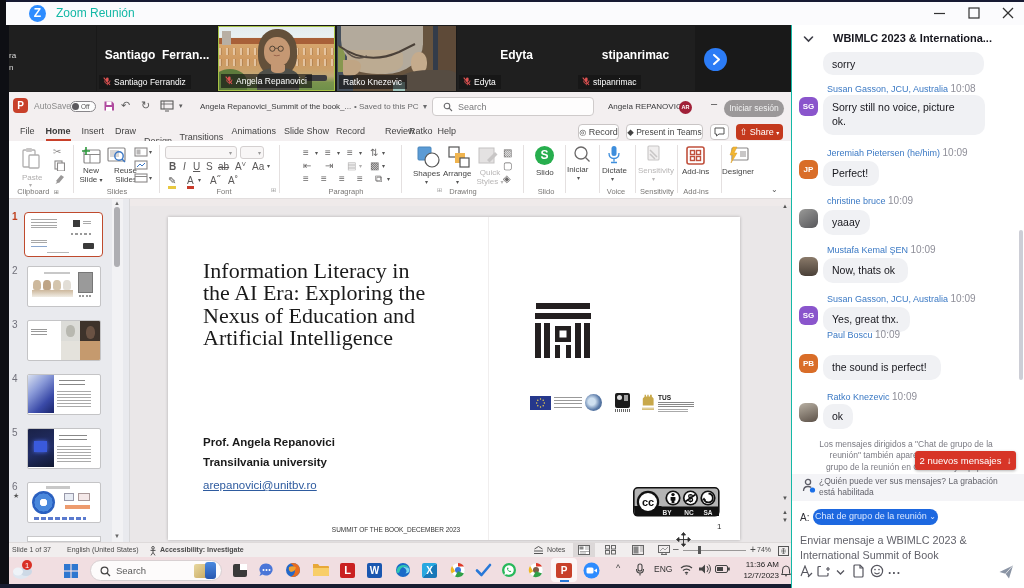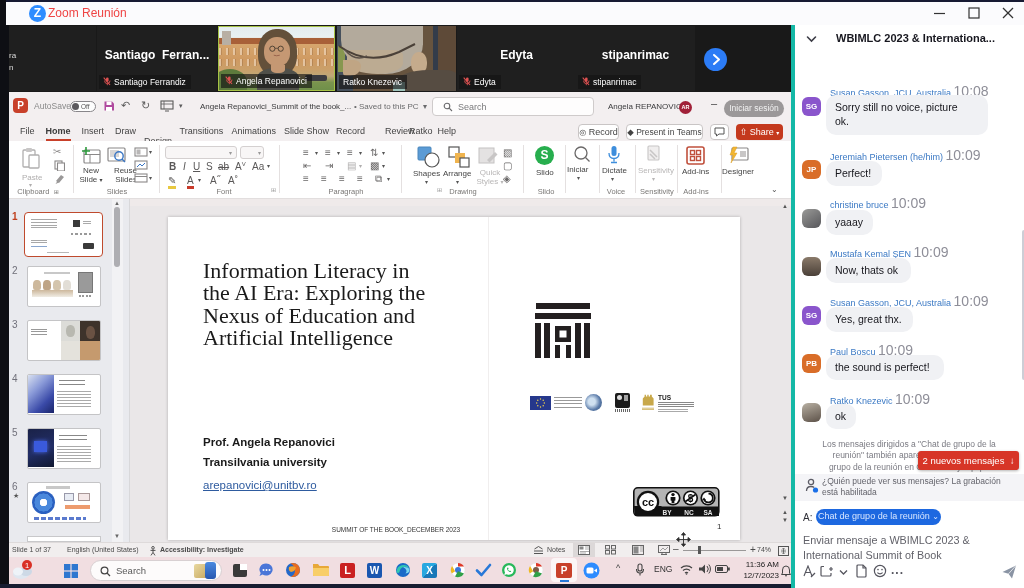--- a/index.html
+++ b/index.html
@@ -3,34 +3,34 @@
 <meta charset="utf-8">
 <style>
   * { margin:0; padding:0; box-sizing:border-box; }
   html,body { width:1024px; height:588px; overflow:hidden; }
   body { font-family:"Liberation Sans", sans-serif; position:relative; background:#0e0f14; }
   .abs { position:absolute; }
 
   
   #ztitle { left:6px; top:0; width:1018px; height:25px; background:#fbfbfd; border-top:2.5px solid #171a33; }
   #zlogo { left:29px; top:5px; width:17px; height:17px; border-radius:50%; background:#2d8cff; color:#fff; font-weight:bold; font-size:12px; text-align:center; line-height:17px; }
-  #ztext { left:48px; top:6px; font-size:12px; color:#ef4444; }
+  #ztext { left:56px; top:6px; font-size:12px; color:#14b8a6; }
 
   
   #vstrip { left:9px; top:25px; width:782px; height:67px; background:#191919; }
   .vtile { position:absolute; top:1px; height:65px; background:#1f1f1f; overflow:hidden; }
   .vname { position:absolute; left:50%; top:22px; transform:translateX(-50%); color:#fff; font-weight:bold; font-size:12px; white-space:nowrap; }
   .vlabel { position:absolute; left:2px; bottom:2px; background:rgba(20,20,20,0.65); color:#fff; font-size:8.5px; padding:2px 5px 2px 4px; white-space:nowrap; }
   .micsvg { display:inline-block; margin-right:3px; vertical-align:-1px; }
 
   
-  #chat { left:791px; top:25px; width:233px; height:563px; background:#ffffff; border-left:4px solid #14b8a6; }
+  #chat { left:791px; top:25px; width:233px; height:563px; background:#ffffff; border-left:1px solid #14b8a6; }
   .bub { position:absolute; background:#f0f1f4; border-radius:10px; font-size:10.5px; color:#17171d; padding:5px 9px; line-height:14px; }
   .cname { position:absolute; font-size:9px; color:#3b79c4; white-space:nowrap; }
-  .ctime { color:#8e8e98; font-size:14px; }
+  .ctime { color:#8e8e98; font-size:10px; }
   .cav { position:absolute; width:19px; height:19px; border-radius:6px; color:#fff; font-size:8px; font-weight:bold; text-align:center; line-height:19px; }
 
   
   #ppt { left:9px; top:92px; width:782px; height:496px; background:#f3eff0; }
 
   .mtab { position:absolute; top:31px; height:18px; font-size:9px; color:#444; line-height:16px; }
   .ric { position:absolute; font-size:10px; color:#8a8888; }
   .rsep { position:absolute; top:4px; width:1px; height:48px; background:#e4e0e0; }
   .rt { position:absolute; font-size:10px; color:#5a5858; }
   .rli { position:absolute; font-size:10px; color:#6a6868; }
@@ -89,21 +89,21 @@
     <div style="position:absolute;left:599px;top:10px;font-size:8px;color:#3a3a3c;">Angela REPANOVICI</div>
     <div style="position:absolute;left:670px;top:9px;width:13px;height:13px;border-radius:50%;background:#a02038;color:#fff;font-size:5.5px;font-weight:bold;text-align:center;line-height:13px;">AR</div>
     <div style="position:absolute;left:702px;top:5px;font-size:11px;color:#444;">–</div>
     <div style="position:absolute;left:715px;top:8px;width:60px;height:17px;background:#9b9899;border-radius:9px;color:#f2f2f2;font-size:8.5px;text-align:center;line-height:17px;">Iniciar sesión</div>
 
     <div class="mtab" style="left:11px;">File</div>
     <div class="mtab" style="left:36.5px;color:#3a3a3a;font-weight:bold;border-bottom:2.5px solid #c8402a;">Home</div>
     <div class="mtab" style="left:72.5px;">Insert</div>
     <div class="mtab" style="left:106px;">Draw</div>
     <div class="mtab" style="left:135px;margin-top:10px;">Design</div>
-    <div class="mtab" style="left:170.5px;">Transitions</div>
+    <div class="mtab" style="left:170.5px;margin-top:6px;">Transitions</div>
     <div class="mtab" style="left:222.5px;">Animations</div>
     <div class="mtab" style="left:275px;">Slide Show</div>
     <div class="mtab" style="left:327px;">Record</div>
     <div class="mtab" style="left:376px;">Review</div>
     <div class="mtab" style="left:400px;">Ratko</div>
     <div class="mtab" style="left:428.5px;">Help</div>
     <div class="mbtn" style="left:569px;width:41px;"><span style="font-size:8px;">◎</span> Record</div>
     <div class="mbtn" style="left:617px;width:77px;font-size:8.5px;">◆ Present in Teams</div>
     <div class="mbtn" style="left:701px;width:19px;"><svg width="11" height="10" viewBox="0 0 11 10" style="margin-top:2.5px">
         <path d="M1 1 h9 v6 h-5 l-2.5 2 v-2 H1 z" fill="none" stroke="#555" stroke-width="1"></path>
@@ -688,36 +688,37 @@
     </svg>
   </div>
   <div class="abs" id="botbar"></div>
   <div class="abs" id="chat">
 
     <svg style="position:absolute;left:11px;top:10px" width="11" height="8" viewBox="0 0 11 8">
       <path d="M1.5 2 l4 4 l4 -4" fill="none" stroke="#3c3c46" stroke-width="1.6" stroke-linecap="round"></path>
     </svg>
     <div style="position:absolute;left:8px;top:7px;width:225px;text-align:center;font-size:11px;font-weight:bold;color:#17171f;">WBIMLC 2023 &amp; Internationa...</div>
 
+    <div class="bub" style="left:31px;top:27px;width:161px;height:23px;">sorry</div>
     <div class="cname" style="left:35px;top:58px;">Susan Gasson, JCU, Australia <span class="ctime">10:08</span></div>
     <div class="cav" style="left:7px;top:72px;background:#8a55cc;">SG</div>
     <div class="bub" style="left:31px;top:70px;width:162px;height:40px;">Sorry still no voice, picture<br>ok.</div>
     <div class="cname" style="left:35px;top:122px;">Jeremiah Pietersen (he/him) <span class="ctime">10:09</span></div>
     <div class="cav" style="left:7px;top:135px;background:#d96d28;">JP</div>
     <div class="bub" style="left:31px;top:136px;width:56px;height:25px;">Perfect!</div>
     <div class="cname" style="left:35px;top:170px;">christine bruce <span class="ctime">10:09</span></div>
     <div class="cav" style="left:7px;top:184px;background:linear-gradient(145deg,#9a9a98,#56565a);"></div>
     <div class="bub" style="left:31px;top:185px;width:47px;height:25px;">yaaay</div>
     <div class="cname" style="left:35px;top:219px;">Mustafa Kemal ŞEN <span class="ctime">10:09</span></div>
     <div class="cav" style="left:7px;top:232px;background:linear-gradient(180deg,#8a7a6a,#4a4038);"></div>
     <div class="bub" style="left:31px;top:233px;width:85px;height:25px;">Now, thats ok</div>
     <div class="cname" style="left:35px;top:268px;">Susan Gasson, JCU, Australia <span class="ctime">10:09</span></div>
     <div class="cav" style="left:7px;top:281px;background:#8a55cc;">SG</div>
     <div class="bub" style="left:31px;top:282px;width:87px;height:25px;">Yes, great thx.</div>
-    <div class="cname" style="left:35px;top:317px;text-align:right;">Paul Boscu <span class="ctime">10:09</span></div>
+    <div class="cname" style="left:35px;top:304px;text-align:right;">Paul Boscu <span class="ctime">10:09</span></div>
     <div class="cav" style="left:7px;top:329px;background:#d96d28;">PB</div>
     <div class="bub" style="left:31px;top:330px;width:118px;height:25px;">the sound is perfect!</div>
     <div class="cname" style="left:35px;top:366px;">Ratko Knezevic <span class="ctime">10:09</span></div>
     <div class="cav" style="left:7px;top:378px;background:linear-gradient(160deg,#b8b0a3,#5c5148);"></div>
     <div class="bub" style="left:31px;top:379px;width:30px;height:25px;">ok</div>
 
     <div style="position:absolute;left:14px;top:414px;width:200px;text-align:center;font-size:8.5px;color:#7a7a82;line-height:11.4px;">Los mensajes dirigidos a "Chat de grupo de la<br>reunión" también aparecen en el chat de<br>grupo de la reunión en Contactos y equipo</div>
 
     <div style="position:absolute;left:123px;top:426px;width:101px;height:19px;background:#d73527;border-radius:3px;color:#fff;font-size:9.5px;text-align:center;line-height:19px;box-shadow:0 1px 3px rgba(0,0,0,.3);">2 nuevos mensajes &nbsp;↓</div>
 

